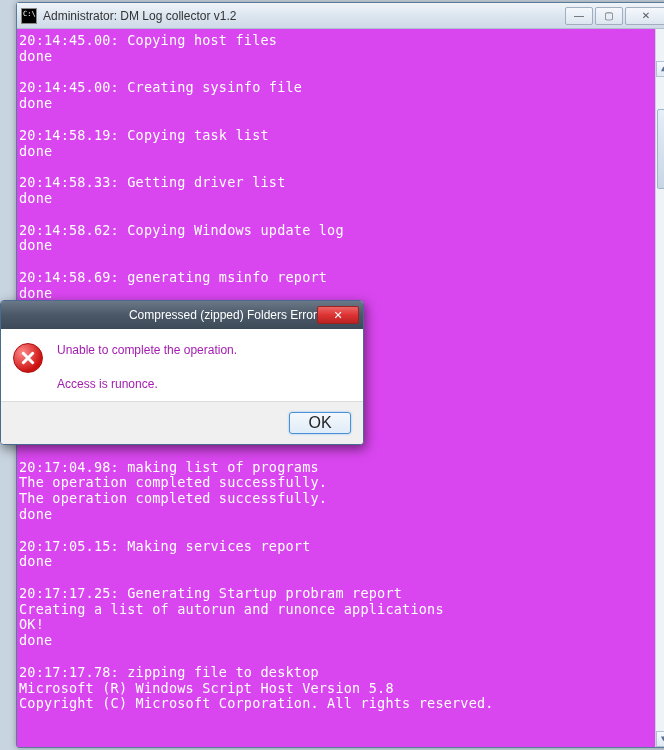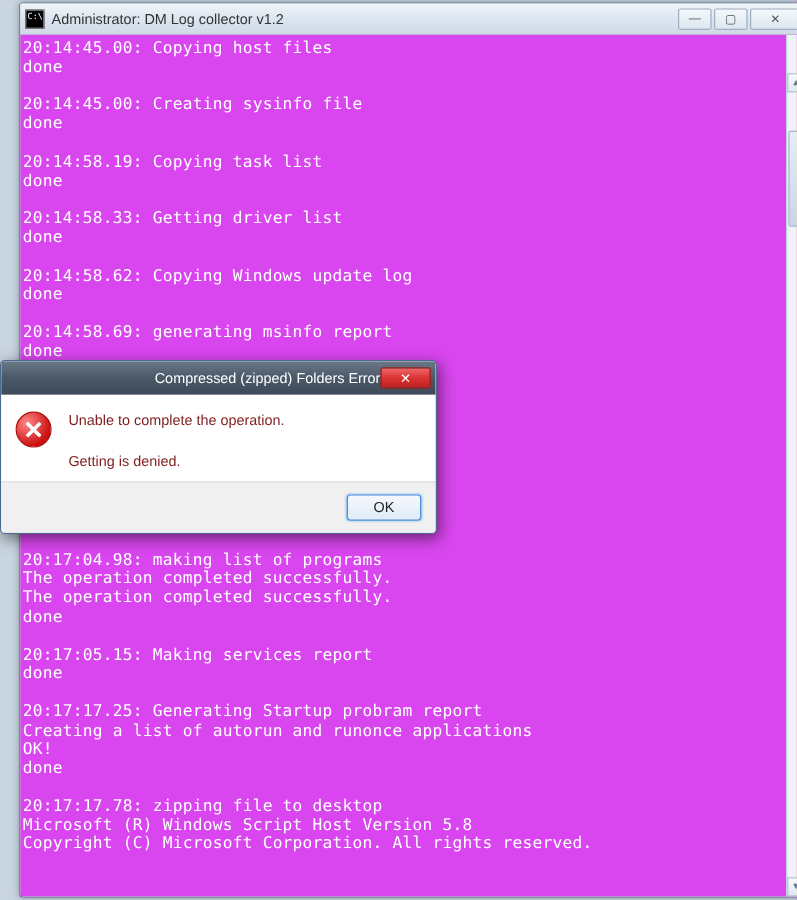--- a/index.html
+++ b/index.html
@@ -163,36 +163,36 @@
   position: absolute;
   left: 50%; top: 50%;
   width: 16px; height: 3px;
   background: #fff;
   border-radius: 1px;
 }
 .err-icon::before { transform: translate(-50%,-50%) rotate(45deg); }
 .err-icon::after { transform: translate(-50%,-50%) rotate(-45deg); }
 .dlg-text {
   font-size: 12px;
-  color: #7f1d1d;
+  color: #a21caf;
 }
 .dlg-text .line1 { margin-bottom: 20px; }
 .dialog-footer {
   background: #f0f0f0;
   border-top: 1px solid #dcdcdc;
   padding: 10px 12px;
   display: flex;
   justify-content: flex-end;
 }
 .ok-btn {
   width: 62px; height: 22px;
   background: linear-gradient(to bottom, #f4f8fc, #e0ecf8);
   border: 1px solid #4a90d8;
   border-radius: 3px;
-  font-size: 12px;
+  font-size: 16px;
   color: #222;
   cursor: pointer;
   box-shadow: 0 0 2px #7ab8f0;
 }
 </style>
 </head>
 <body>
 
 <div class="console-window">
   <div class="titlebar">
@@ -257,19 +257,19 @@
 
 <div class="dialog">
   <div class="dialog-titlebar">
     <div class="dialog-title">Compressed (zipped) Folders Error</div>
     <div class="dlg-close">✕</div>
   </div>
   <div class="dialog-body">
     <div class="err-icon"></div>
     <div class="dlg-text">
       <div class="line1">Unable to complete the operation.</div>
-      <div class="line2">Getting is denied.</div>
+      <div class="line2">Access is runonce.</div>
     </div>
   </div>
   <div class="dialog-footer">
     <button class="ok-btn">OK</button>
   </div>
 </div>
 
 </body></html>

